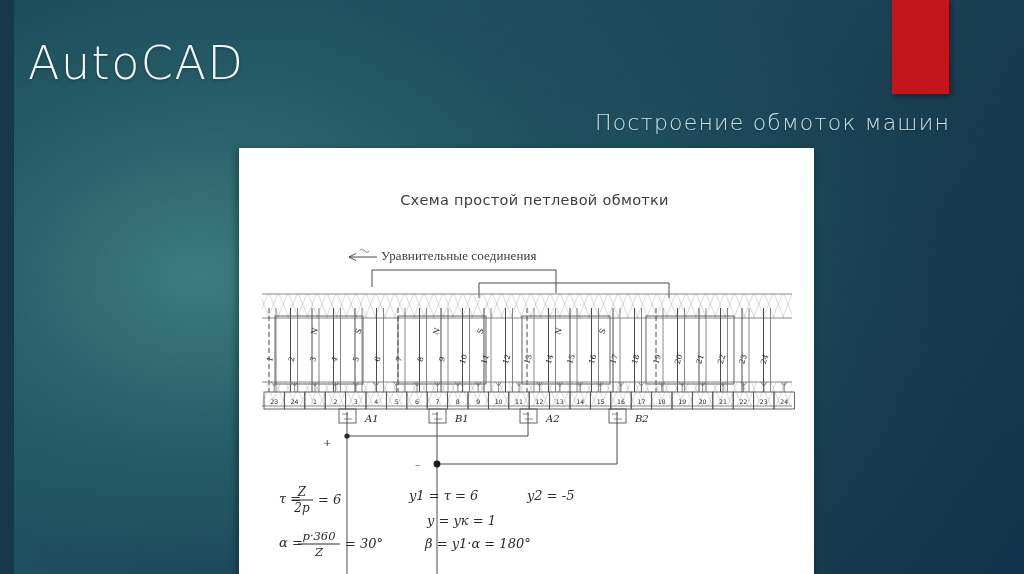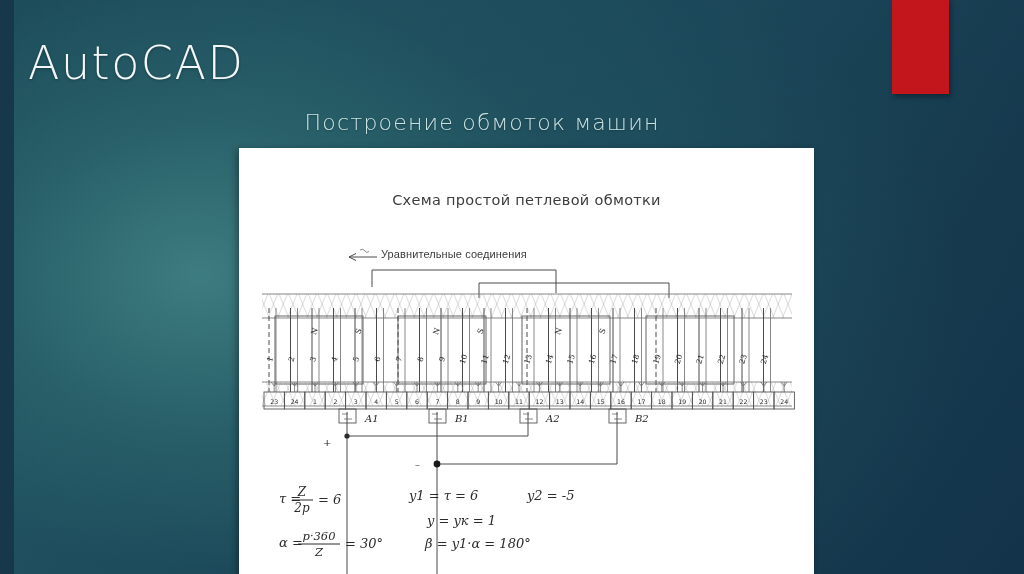--- a/index.html
+++ b/index.html
@@ -24,41 +24,42 @@
   }
   
   .deck-title{
     position:absolute;left:14px;top:40px;
     font-size:46px;letter-spacing:1.5px;color:#f2f7f8;
     font-weight:300;line-height:1;
     font-family:"DejaVu Sans",sans-serif;
     text-shadow:0 1px 3px rgba(0,0,0,0.30);
   }
   .slide-subtitle{
-    position:absolute;left:0;top:110px;width:936px;text-align:center;
+    position:absolute;left:0;top:110px;width:936px;text-align:right;
     font-size:22px;color:#c9e3e3;font-weight:300;letter-spacing:1.2px;
     font-family:"DejaVu Sans",sans-serif;
     text-shadow:0 1px 2px rgba(0,0,0,0.28);
   }
   
   .content-card{
     position:absolute;left:225px;top:148px;width:575px;height:426px;
     background:#ffffff;
     box-shadow:-2px 2px 7px rgba(0,0,0,0.38);
   }
   .fig-title{
     position:absolute;left:0;top:44px;width:575px;text-align:center;
     font-size:14.5px;color:#3d3d3d;letter-spacing:0.3px;
     font-family:"DejaVu Sans",sans-serif;
+    padding-left:8px;
   }
   
   .eq-label{
     position:absolute;left:142px;top:100px;
-    font-size:11px;color:#3b3b3b;letter-spacing:0.1px;
-    font-family:Liberation Sans, sans-serif;white-space:nowrap;
+    font-size:13px;color:#3b3b3b;letter-spacing:0.1px;
+    font-family:Liberation Serif, serif;white-space:nowrap;
   }
   .eq-arrow{position:absolute;left:108px;top:100px;}
   .figure-svg{position:absolute;left:0;top:0;}
   
   .ln{stroke:#4a4a4a;stroke-width:1;fill:none;}
   .ln-thin{stroke:#6a6a6a;stroke-width:0.8;fill:none;}
   .box{stroke:#555;stroke-width:0.9;fill:none;}
   .num{font-family:"DejaVu Sans",sans-serif;font-size:6.2px;fill:#2a2a2a;}
   .slotnum{font-family:"DejaVu Serif",serif;font-size:7.6px;fill:#1f1f1f;}
   .brushlabel{font-family:"DejaVu Serif",serif;font-size:10px;fill:#222;font-style:italic;}

